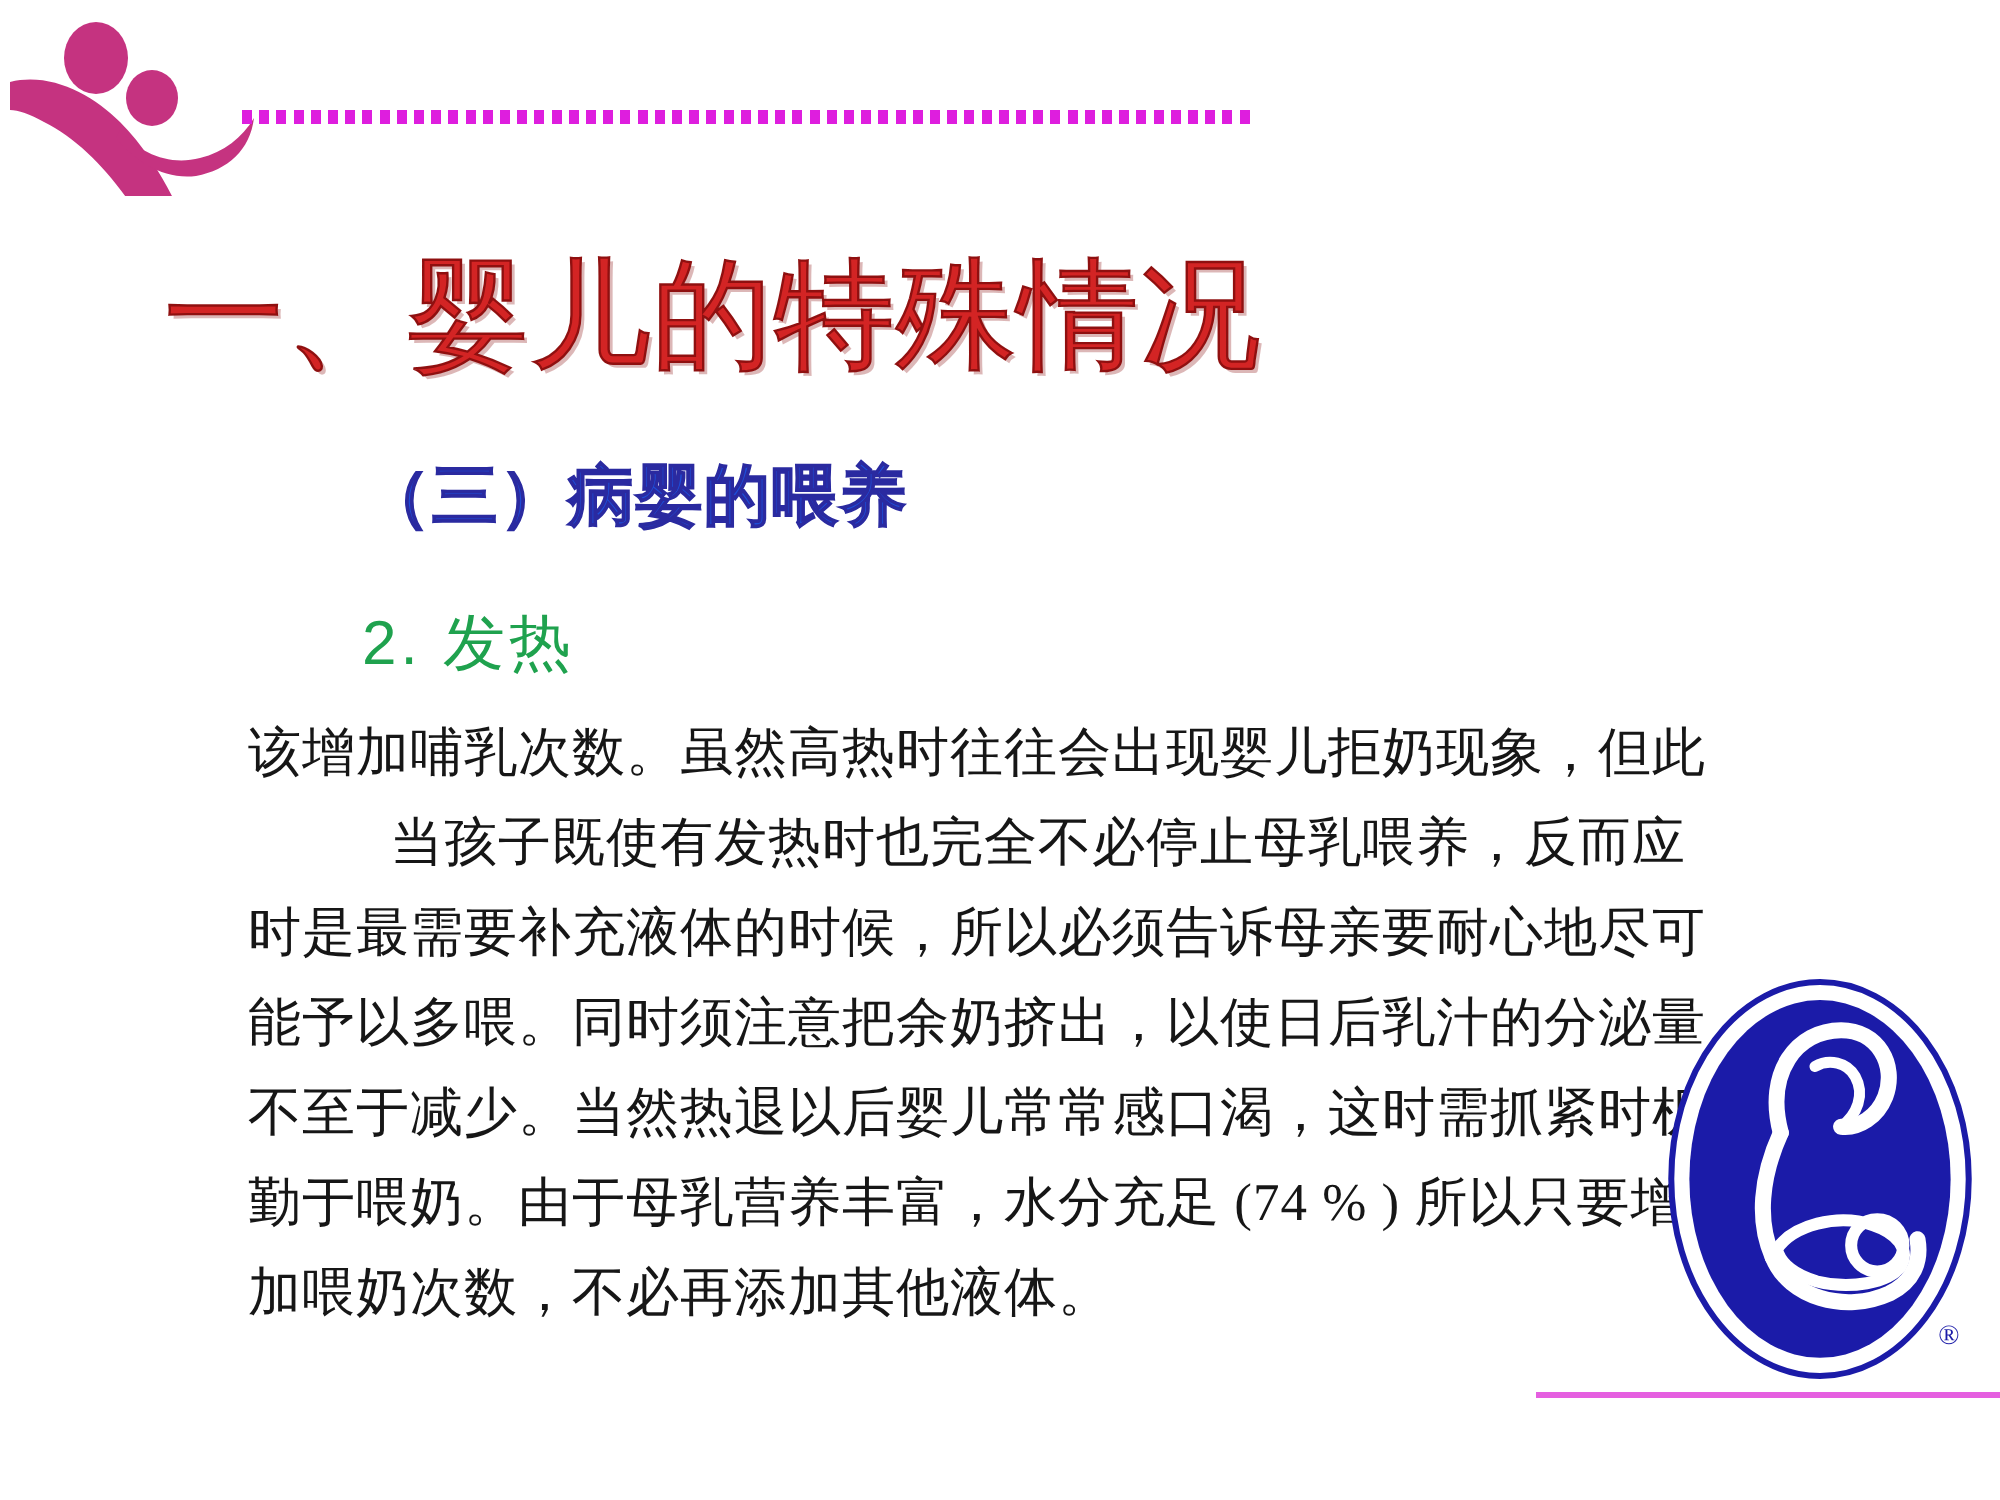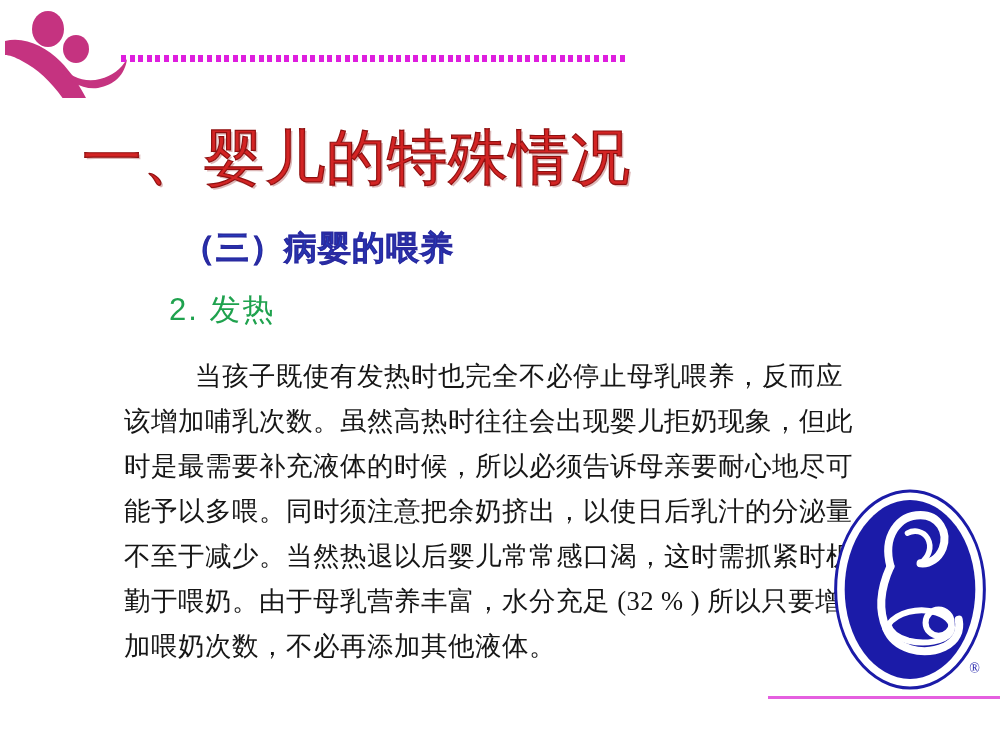--- a/index.html
+++ b/index.html
@@ -53,21 +53,21 @@
     font-weight: bold;
     color: #1d4ed8;
     -webkit-text-stroke: 0.8px #2a2aa0;
     white-space: nowrap;
     letter-spacing: 1px;
   }
 
   .section-heading {
     position: absolute;
     left: 165px; top: 287px;
-    margin: 4px;
+    margin: 16px;
     font-size: 31px;
     line-height: 38px;
     font-weight: 400;
     color: #1fa24e;
     white-space: nowrap;
     letter-spacing: 2px;
   }
 
   .body-text {
     position: absolute;
@@ -128,26 +128,26 @@
 
   <div class="dotted-line"></div>
 
   <h1 class="title">一、婴儿的特殊情况</h1>
 
   <h2 class="subtitle">（三）病婴的喂养</h2>
 
   <h3 class="section-heading">2. 发热</h3>
 
   <div class="body-text">
+    <div class="line">该增加哺乳次数。虽然高热时往往会出现婴儿拒奶现象，但此</div>
     <div class="line indent">当孩子既使有发热时也完全不必停止母乳喂养，反而应</div>
-    <div class="line">该增加哺乳次数。虽然高热时往往会出现婴儿拒奶现象，但此</div>
     <div class="line">时是最需要补充液体的时候，所以必须告诉母亲要耐心地尽可</div>
     <div class="line">能予以多喂。同时须注意把余奶挤出，以使日后乳汁的分泌量</div>
     <div class="line">不至于减少。当然热退以后婴儿常常感口渴，这时需抓紧时机</div>
-    <div class="line">勤于喂奶。由于母乳营养丰富，水分充足 (32 % ) 所以只要增</div>
+    <div class="line">勤于喂奶。由于母乳营养丰富，水分充足 (74 % ) 所以只要增</div>
     <div class="line">加喂奶次数，不必再添加其他液体。</div>
   </div>
 
   <div class="logo-br">
     <svg viewBox="0 0 155 205" xmlns="http://www.w3.org/2000/svg" aria-hidden="true">
       <ellipse cx="77.5" cy="101" rx="74" ry="98" fill="#ffffff" stroke="#1b1ba8" stroke-width="3"></ellipse>
       <ellipse cx="77.5" cy="101" rx="65" ry="89" fill="#1b1ba8"></ellipse>
 
       <path d="M58 78 C 50 48 66 27 88 27 C 106 27 116 44 110 60 C 106 70 97 76 88 75" fill="none" stroke="#ffffff" stroke-width="8" stroke-linecap="round"></path>
 

